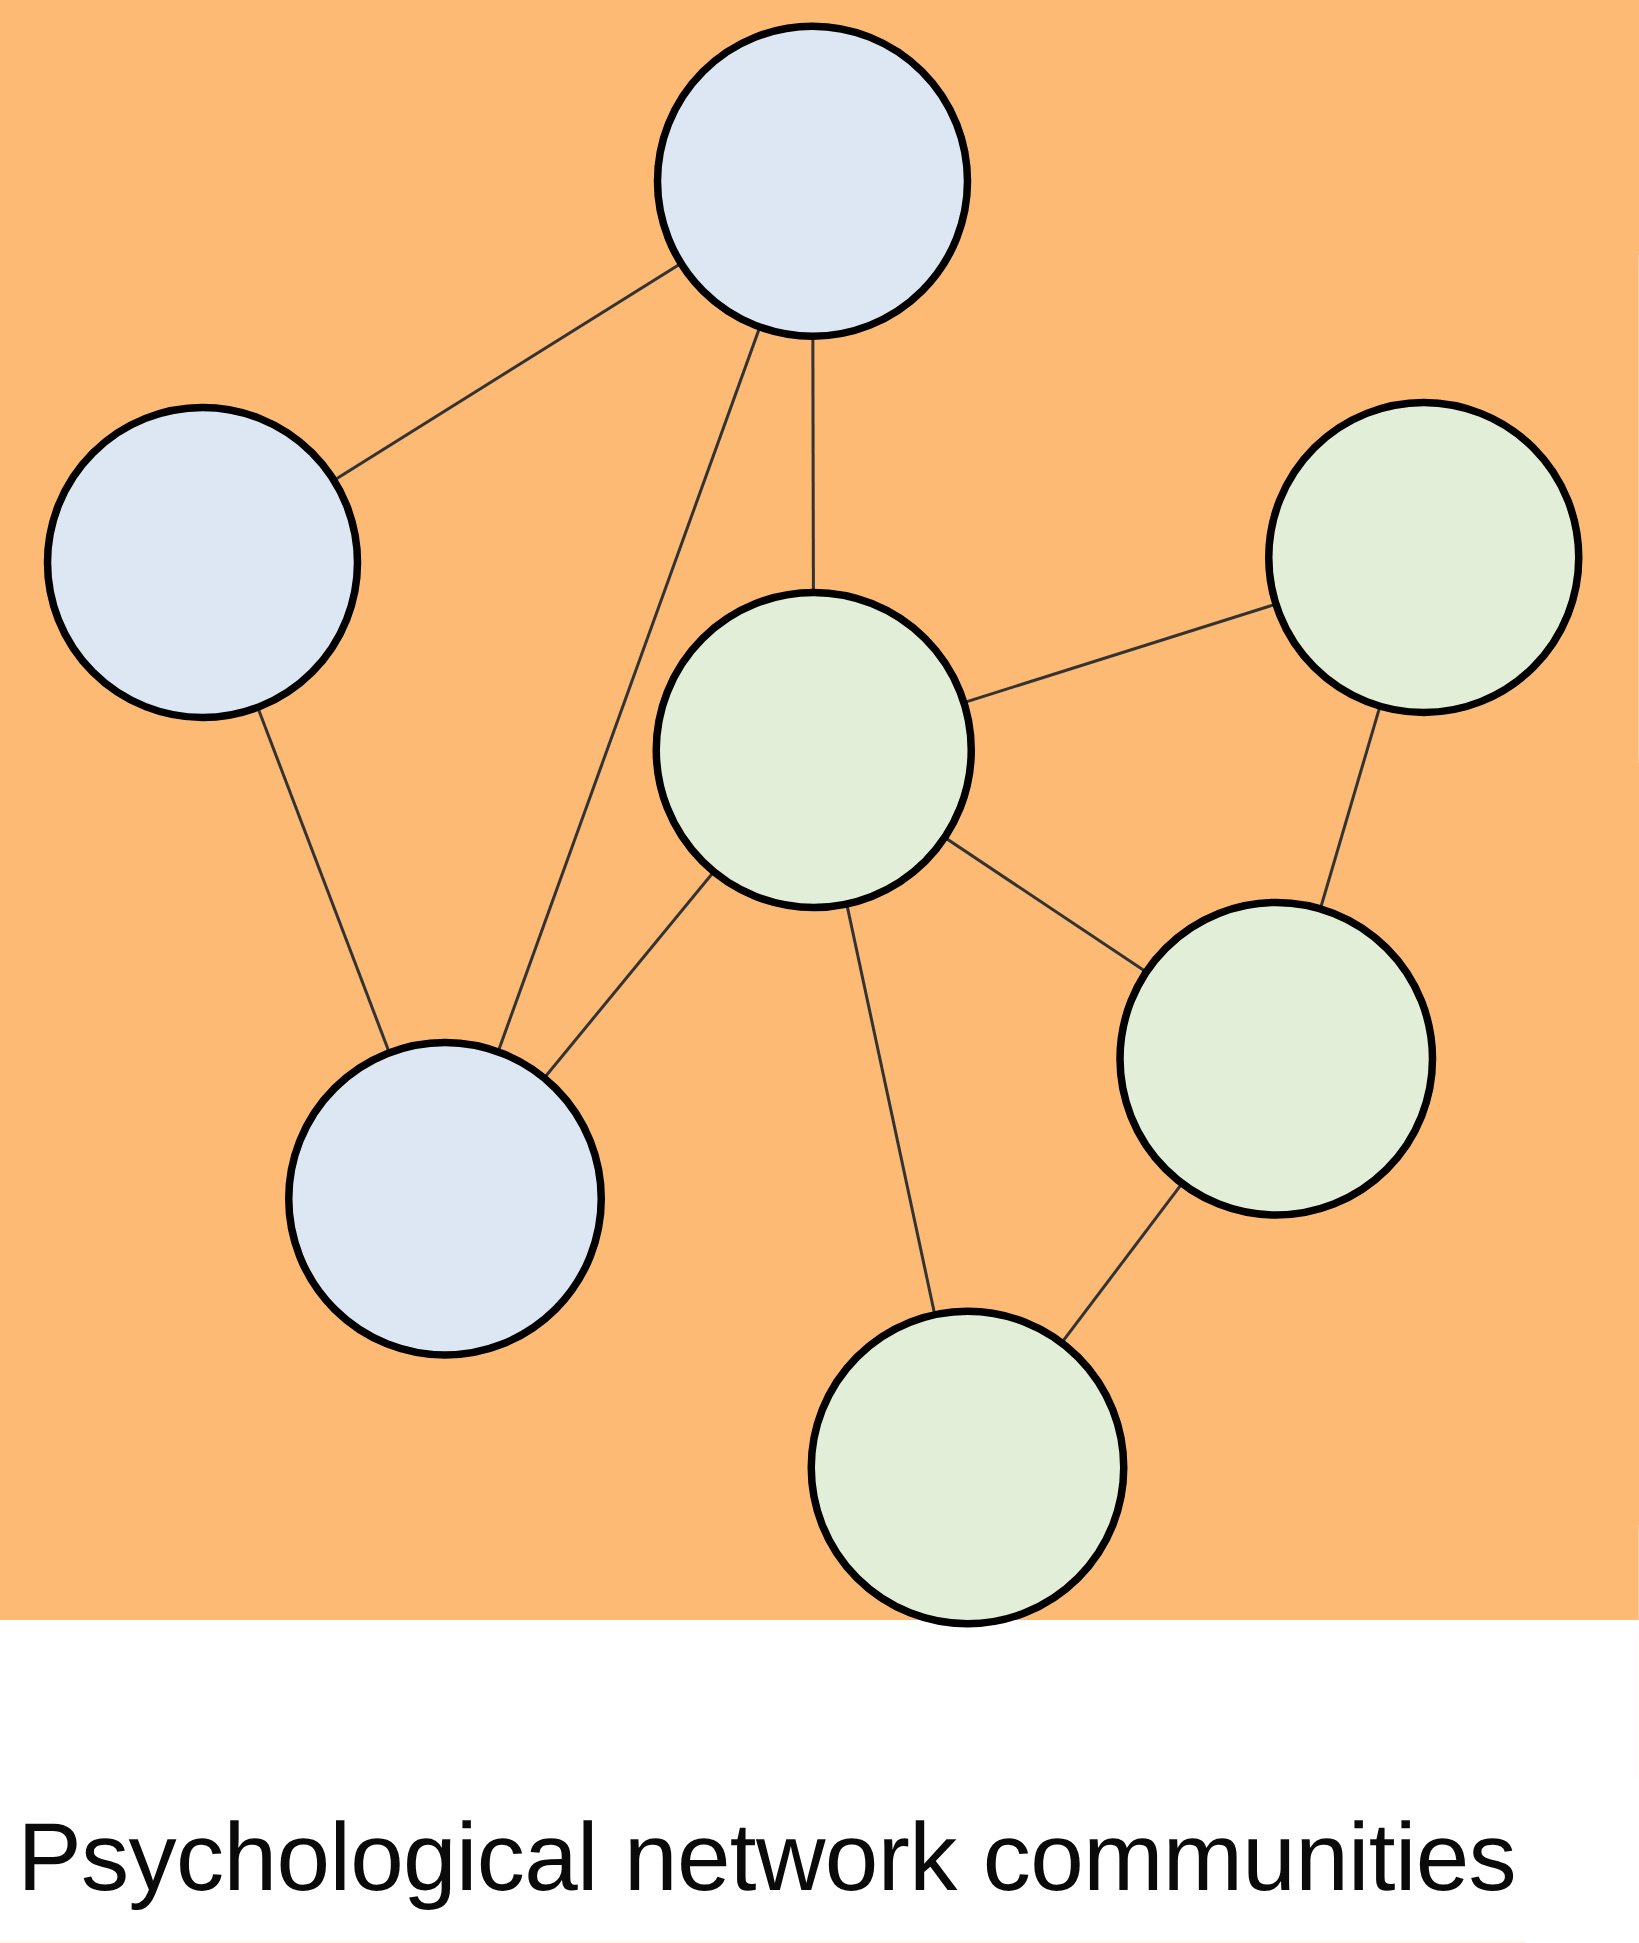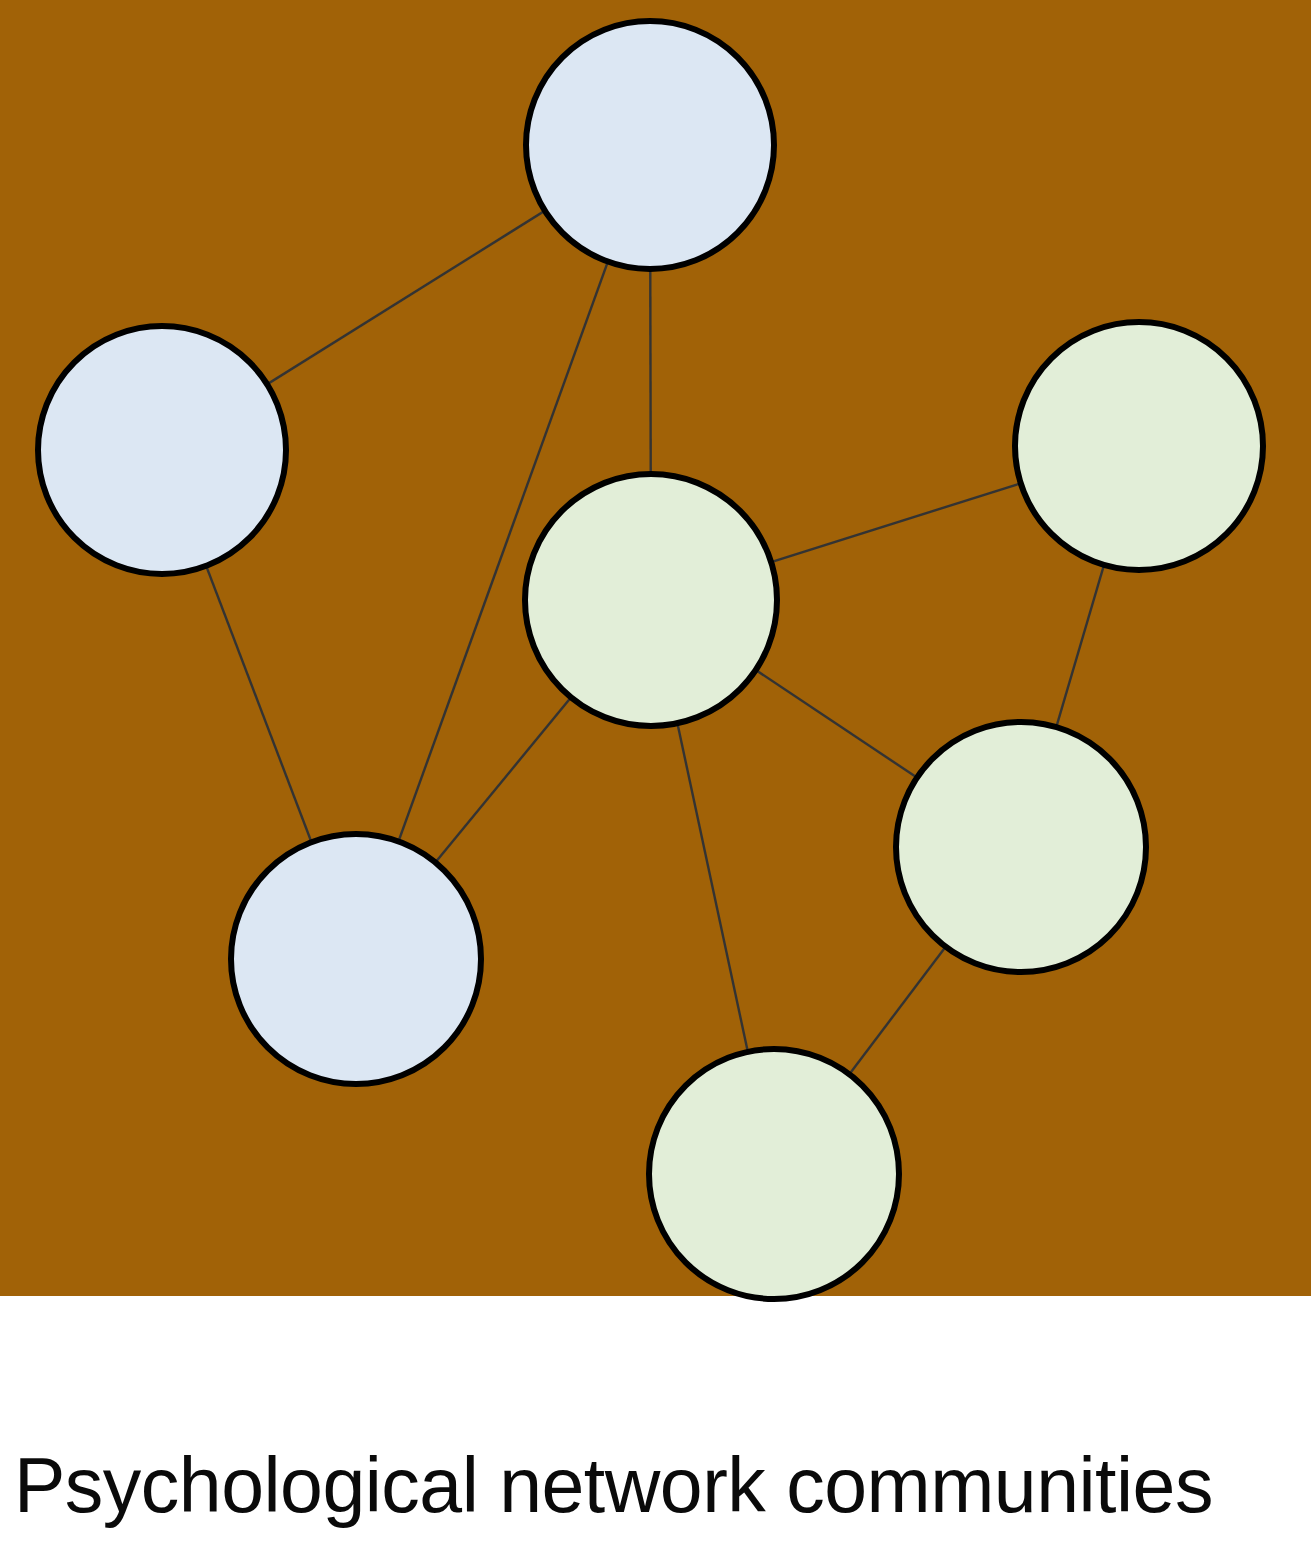--- a/index.html
+++ b/index.html
@@ -12,21 +12,21 @@
     width: 1311px;
     height: 1554px;
     font-family: "Liberation Sans", sans-serif;
     overflow: hidden;
     position: relative;
   }
   #figure {
     position: relative;
     width: 1311px;
     height: 1296px;
-    background: #a16207;
+    background: #fdba74;
   }
   #graph-svg {
     position: absolute;
     left: 0;
     top: 0;
     width: 1311px;
     height: 1420px;
     display: block;
   }
   #caption {

